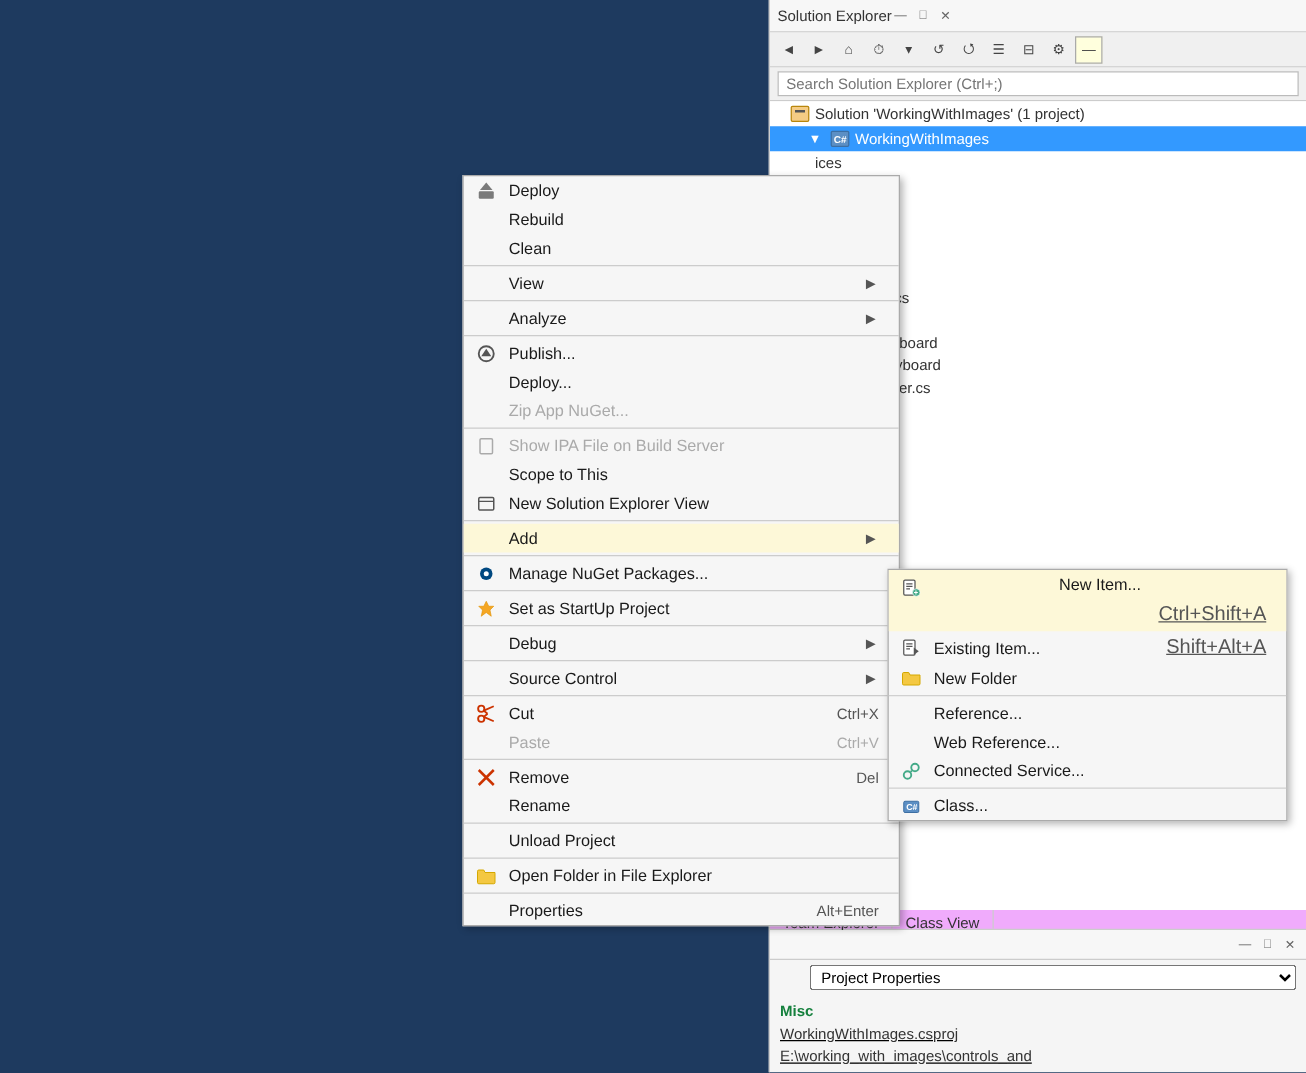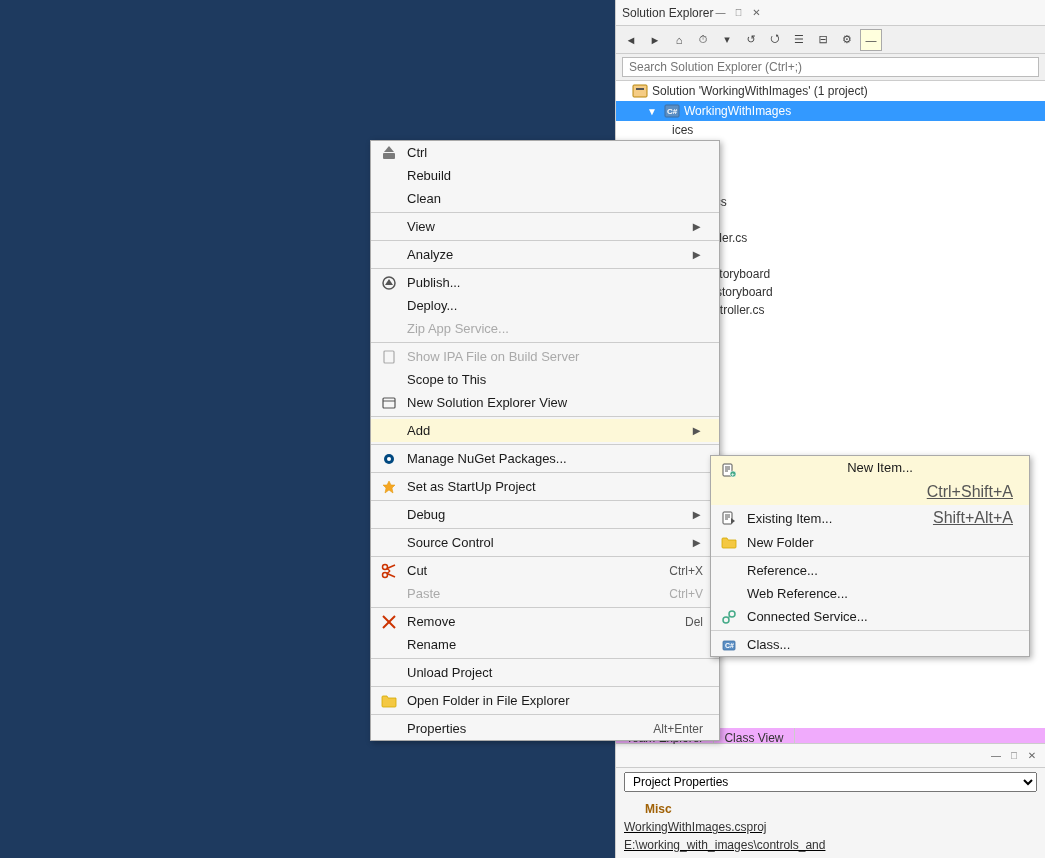--- a/index.html
+++ b/index.html
@@ -116,21 +116,21 @@
       gap: 4px;
       white-space: nowrap;
     }
 
     .se-tree-item.selected {
       background: #3399ff;
       color: white;
     }
 
     .se-tree-item.indent1 { padding-left: 28px; }
-    .se-tree-item.indent2 { padding-left: 56px; }
+    .se-tree-item.indent2 { padding-left: 36px; }
 
     .se-item-icon {
       width: 16px;
       height: 16px;
       display: inline-flex;
       align-items: center;
       justify-content: center;
       font-size: 10px;
       flex-shrink: 0;
     }
@@ -163,20 +163,21 @@
 
     .se-bottom-content {
       padding: 4px 8px;
     }
 
     .se-bottom-dropdown {
       display: flex;
       align-items: flex-start;
       gap: 4px;
       margin-bottom: 6px;
+      margin-left: 24px;
     }
 
     .se-bottom-dropdown select {
       flex: 1;
       font-size: 12px;
       padding: 1px 4px;
     }
 
     .se-property-row {
       display: flex;
@@ -188,23 +189,22 @@
     .se-property-value {
       color: #333;
       flex: 1;
       overflow: hidden;
       text-overflow: ellipsis;
     }
 
     .se-misc-label {
       font-size: 12px;
       font-weight: bold;
-      color: #a16207;
+      color: #15803d;
       padding: 4px 0 2px 0;
-      margin-left: 21px;
     }
 
     
     .context-menu-main {
       position: absolute;
       top: 140px;
       left: 370px;
       width: 350px;
       background: #f6f6f6;
       border: 1px solid #aaa;
@@ -433,21 +433,21 @@
 
 <div class="context-menu-main">
 
   <div class="cm-item">
     <span class="cm-icon">
       <svg width="16" height="16" viewBox="0 0 16 16">
           <rect x="2" y="8" width="12" height="6" fill="#7a7a7a" rx="1"></rect>
           <polygon points="8,1 13,7 3,7" fill="#7a7a7a"></polygon>
         </svg>
     </span>
-    <span>Ctrl</span>
+    <span>Deploy</span>
   </div>
   <div class="cm-item">
     <span>Rebuild</span>
   </div>
   <div class="cm-item">
     <span>Clean</span>
   </div>
   <div class="context-menu-separator"></div>
   <div class="cm-item">
     <span>View</span>
@@ -465,21 +465,21 @@
           <circle cx="8" cy="8" r="6" fill="none" stroke="#555" stroke-width="1.5"></circle>
           <polygon points="8,4 12,10 4,10" fill="#555"></polygon>
         </svg>
     </span>
     <span>Publish...</span>
   </div>
   <div class="cm-item">
     <span>Deploy...</span>
   </div>
   <div class="cm-item disabled">
-    <span>Zip App Service...</span>
+    <span>Zip App NuGet...</span>
   </div>
   <div class="context-menu-separator"></div>
   <div class="cm-item disabled">
     <span class="cm-icon">
       <svg width="16" height="16" viewBox="0 0 16 16">
           <rect x="3" y="2" width="10" height="12" rx="1" fill="none" stroke="#aaa" stroke-width="1.2"></rect>
         </svg>
     </span>
     <span>Show IPA File on Build Server</span>
   </div>

